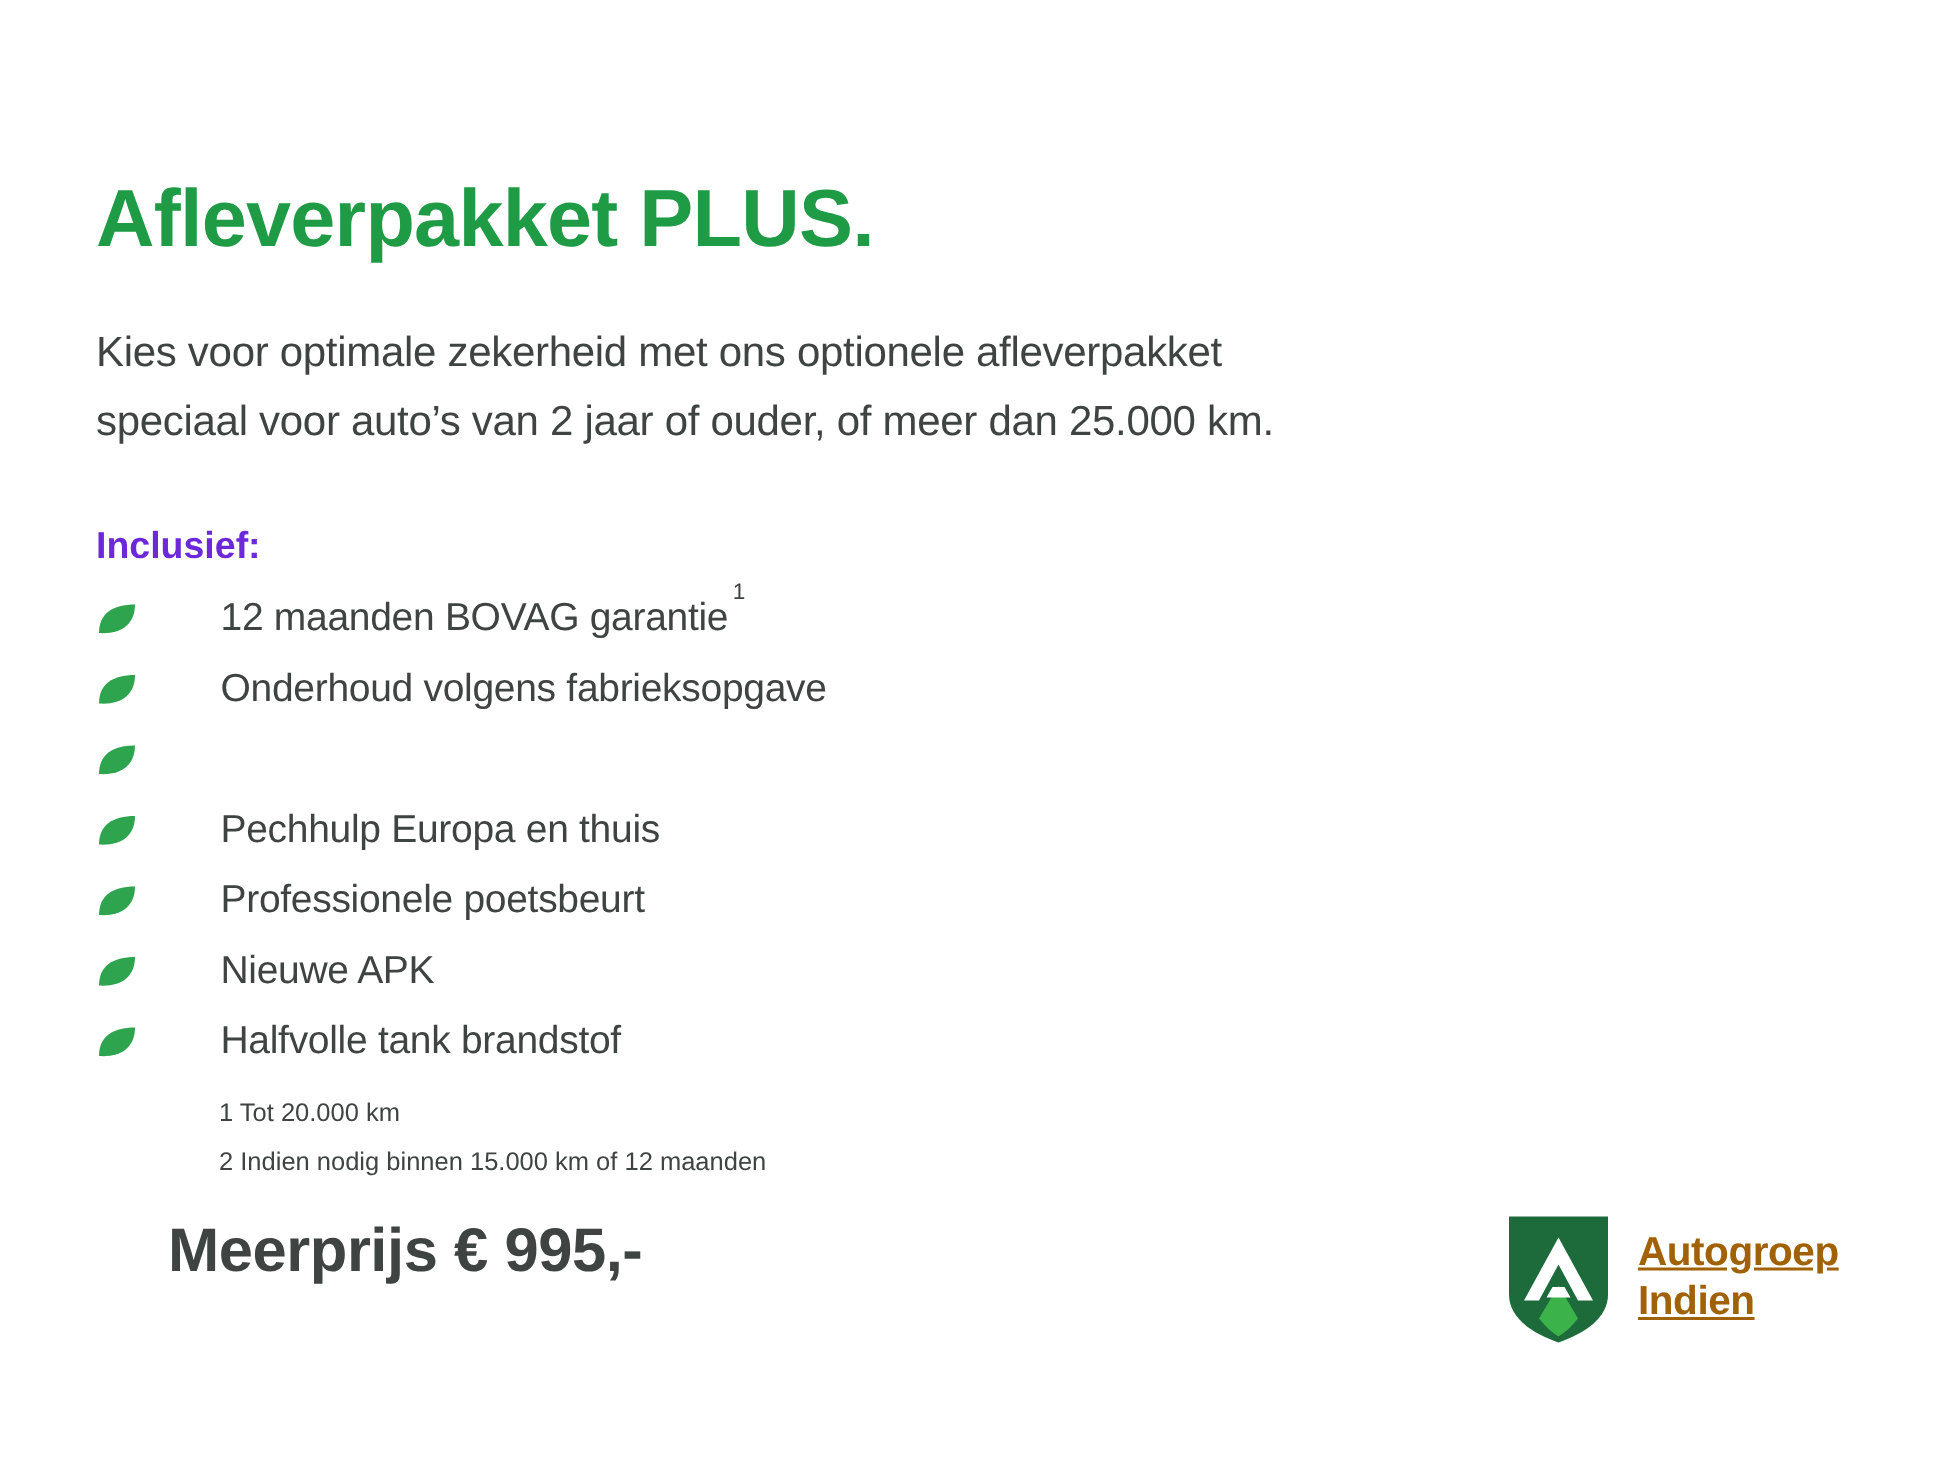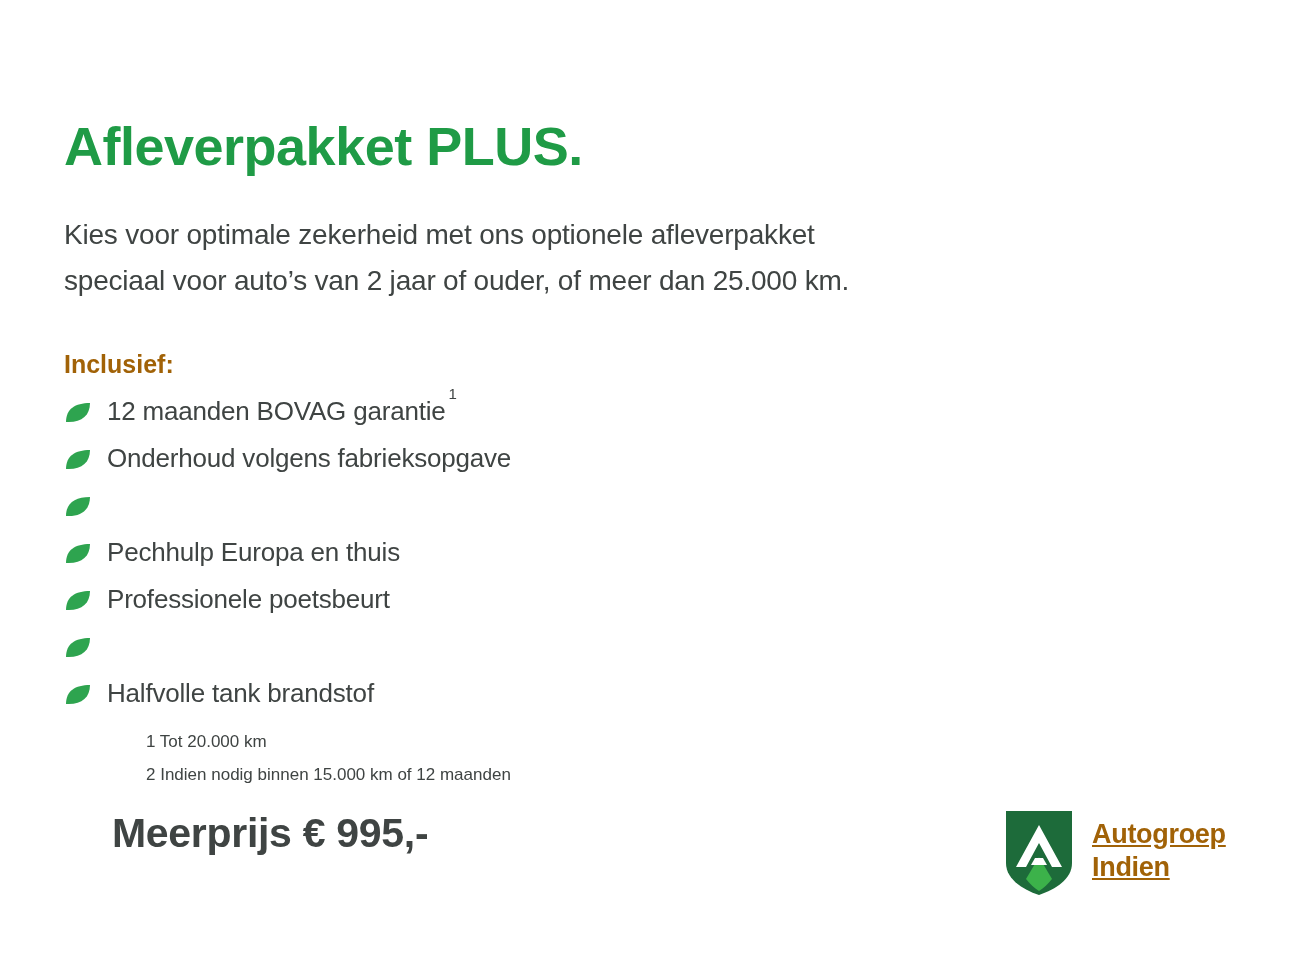--- a/index.html
+++ b/index.html
@@ -45,37 +45,38 @@
     color: #3f4443;
     letter-spacing: -0.2px;
   }
 
   .incl-heading {
     position: absolute;
     left: 64px;
     top: 350px;
     font-size: 25px;
     font-weight: bold;
-    color: #a16207;
+    color: #6d28d9;
   }
 
   .list {
     position: absolute;
     left: 64px;
     top: 392px;
     list-style: none;
     margin: 0;
     padding: 0;
     width: 900px;
   }
 
   .list li {
     display: flex;
     align-items: flex-start;
     height: 47px;
+    gap: 40px;
   }
 
   .bullet {
     width: 28px;
     height: 22px;
     margin-top: 10px;
     margin-right: 15px;
     flex: 0 0 auto;
     display: block;
   }
@@ -197,20 +198,21 @@
         </svg>
       </span>
       <span class="item-text"><span>Professionele poetsbeurt</span><sup></sup></span>
     </li>
     <li>
       <span class="bullet">
         <svg viewBox="0 0 28 22" width="28" height="22" aria-hidden="true">
           <path d="M2 20 C2 7 11 1 26 1 C26 14 17 21 2 20 Z" fill="#2ea44f"></path>
         </svg>
       </span>
+      <span class="item-text"><span>Nieuwe APK</span><sup></sup></span>
     </li>
     <li>
       <span class="bullet">
         <svg viewBox="0 0 28 22" width="28" height="22" aria-hidden="true">
           <path d="M2 20 C2 7 11 1 26 1 C26 14 17 21 2 20 Z" fill="#2ea44f"></path>
         </svg>
       </span>
       <span class="item-text"><span>Halfvolle tank brandstof</span><sup></sup></span>
     </li>
   </ul>

